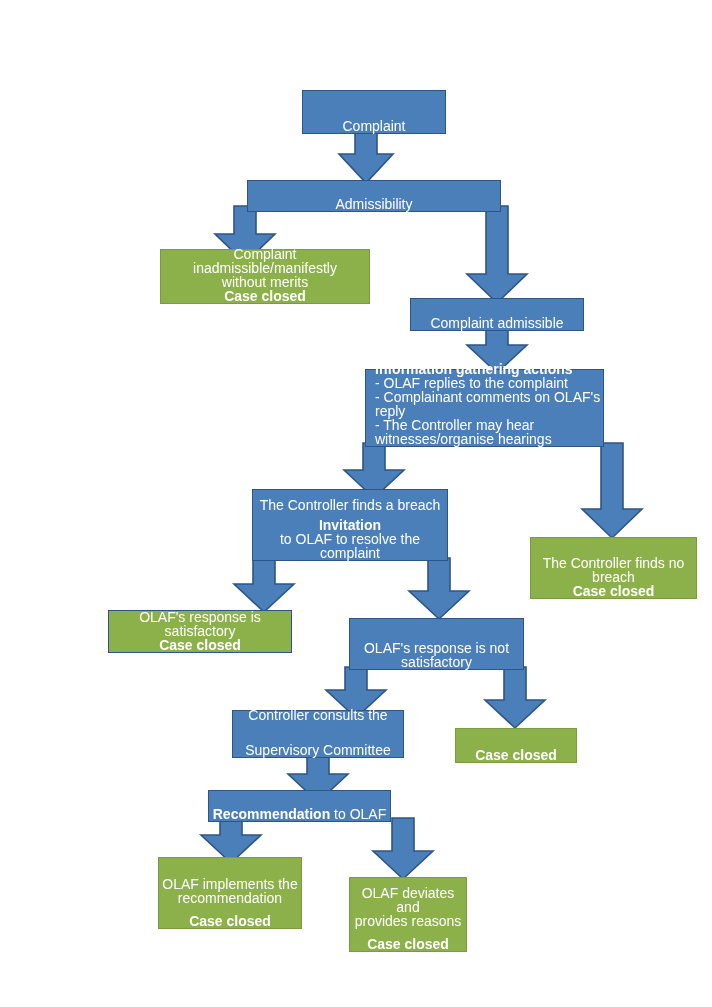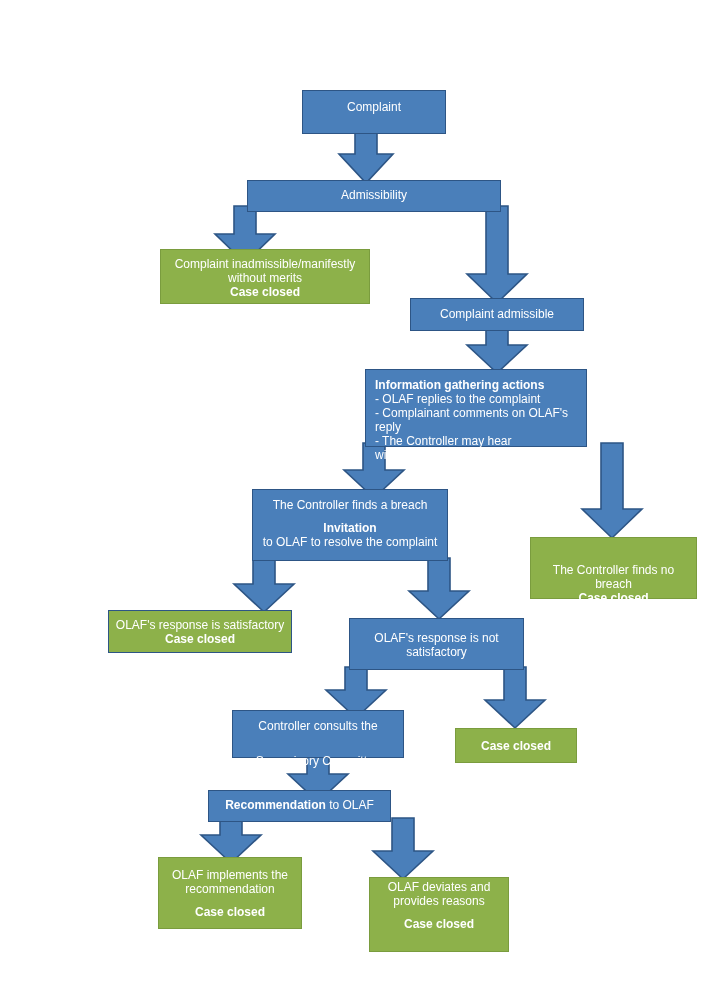--- a/index.html
+++ b/index.html
@@ -11,25 +11,25 @@
   }
   #canvas {
     position: relative;
     width: 712px;
     height: 1007px;
     background: #ffffff;
   }
   .node {
     position: absolute;
     color: #ffffff;
-    font-size: 12px;
+    font-size: 14px;
     line-height: 14px;
     display: flex;
     flex-direction: column;
-    justify-content: flex-start;
+    justify-content: flex-end;
     z-index: 5;
   }
   .node .txt { width: 100%; }
   .node.ctr { text-align: center; }
   .node.lft { text-align: left; }
   .blue {
     background: #4a7fba;
     border: 1.5px solid #2d5585;
   }
   .green {
@@ -138,21 +138,21 @@
   <div class="node ctr green-gb" style="left:160px; top:249px; width:210px; height:55px; padding-top:7px;">
     <div class="txt">Complaint inadmissible/manifestly</div>
     <div class="txt">without merits</div>
     <div class="txt" style="font-weight:bold;">Case closed</div>
   </div>
 
   <div class="node ctr blue" style="left:410px; top:298px; width:174px; height:33px; padding-top:8px;">
     <div class="txt">Complaint admissible</div>
   </div>
 
-  <div class="node lft blue" style="left:365px; top:369px; width:222px; height:78px; padding:8px 0 0 9px;">
+  <div class="node lft blue" style="left:365px; top:369px; width:239px; height:78px; padding:8px 0 0 9px;">
     <div class="txt" style="font-weight:bold;">Information gathering actions</div>
     <div class="txt">- OLAF replies to the complaint</div>
     <div class="txt">- Complainant comments on OLAF's reply</div>
     <div class="txt">- The Controller may hear witnesses/organise hearings</div>
   </div>
 
   <div class="node ctr blue" style="left:252px; top:489px; width:196px; height:72px; padding-top:8px;">
     <div class="txt">The Controller finds a breach</div>
     <div class="txt" style="height:9px;"></div>
     <div class="txt" style="font-weight:bold;">Invitation</div>
@@ -188,20 +188,20 @@
     <div class="txt"><b>Recommendation</b><span> to OLAF</span></div>
   </div>
 
   <div class="node ctr green-gb" style="left:158px; top:857px; width:144px; height:72px; padding-top:10px;">
     <div class="txt">OLAF implements the</div>
     <div class="txt">recommendation</div>
     <div class="txt" style="height:9px;"></div>
     <div class="txt" style="font-weight:bold;">Case closed</div>
   </div>
 
-  <div class="node ctr green-gb" style="left:369px; top:877px; width:140px; height:75px; padding-top:2px;">
+  <div class="node ctr green-gb" style="left:349px; top:877px; width:118px; height:75px; padding-top:2px;">
     <div class="txt">OLAF deviates and</div>
     <div class="txt">provides reasons</div>
     <div class="txt" style="height:9px;"></div>
     <div class="txt" style="font-weight:bold;">Case closed</div>
   </div>
 
 </div>
 
 </body></html>

